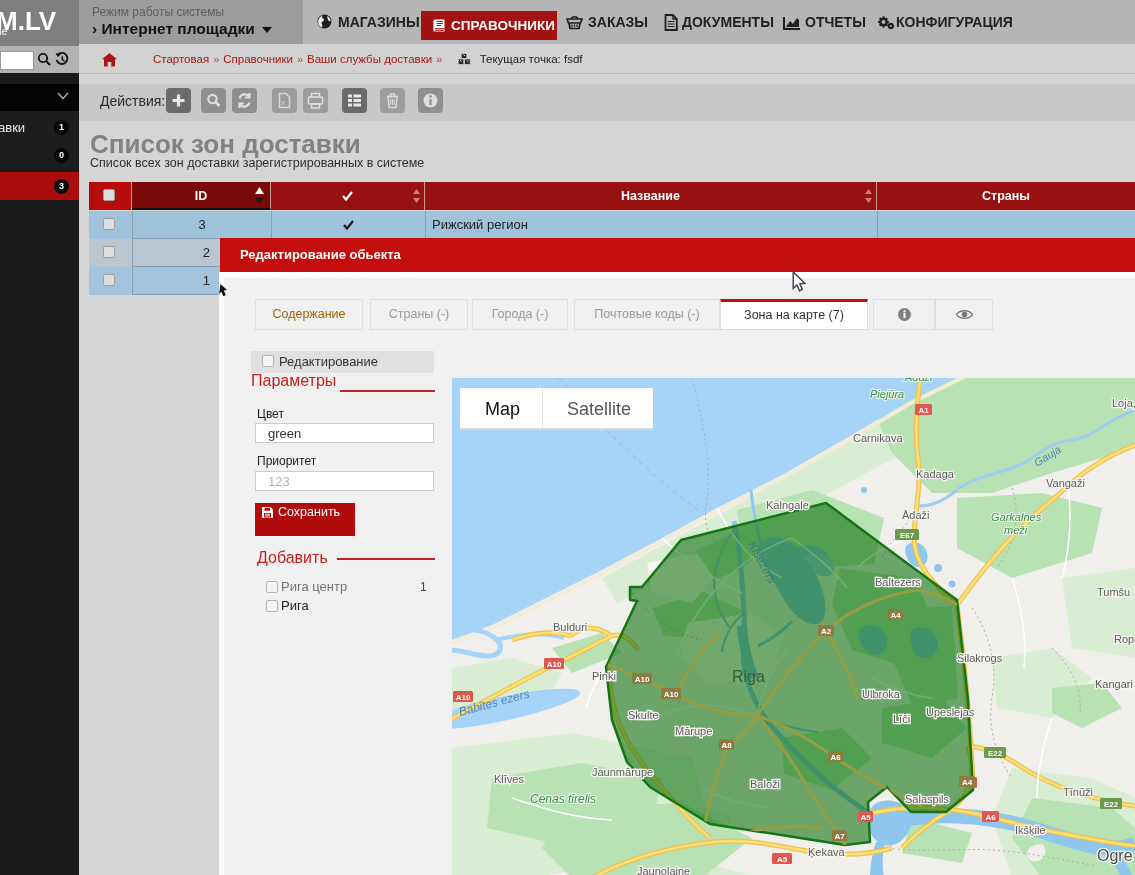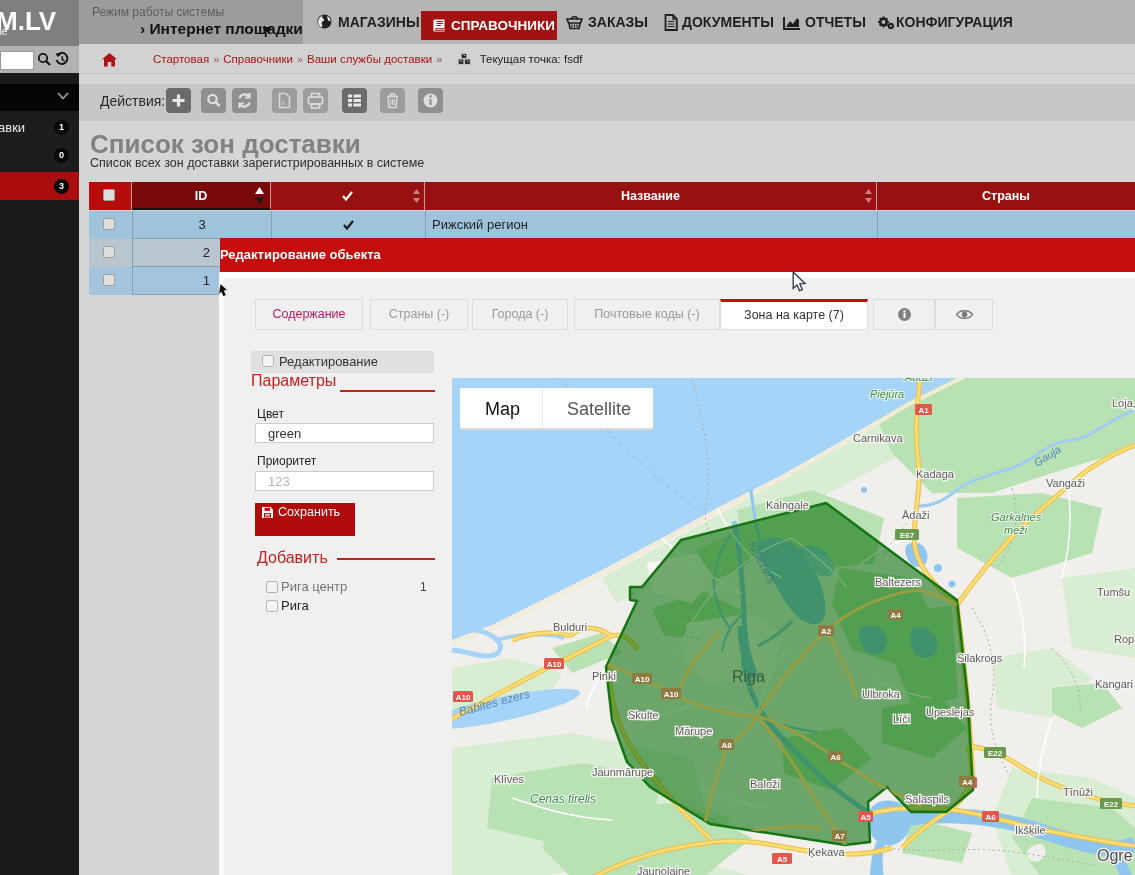--- a/index.html
+++ b/index.html
@@ -15,21 +15,21 @@
 #sb-logo .small { position:absolute; left:-6px; top:26px; font-size:10px; }
 #sb-search { left:0; top:46px; width:79px; height:27px; background:#b3b3b3; }
 #sb-input { left:0; top:51px; width:34px; height:19px; background:#fff; border:1px solid #999; }
 #sb-drop { left:0; top:84px; width:79px; height:27px; background:#050505; }
 .menu-row { left:0; width:79px; height:28px; }
 .badge { position:absolute; right:10px; top:50%; margin-top:-7px; width:15px; height:15px; background:#080808; border-radius:50%; color:#fff; font-size:9px; font-weight:bold; text-align:center; line-height:15px; }
 
 #header { left:79px; top:0; width:1056px; height:60px; background:#b5b5b5; }
 #hdr-left { left:0; top:0; width:224px; height:44px; background:#9c9c9c; color:#111; }
 #hdr-left .l1 { position:absolute; left:13px; top:5px; font-size:12px; color:#5e5e5e; }
-#hdr-left .l2 { position:absolute; left:13px; top:20px; font-size:15.5px; font-weight:bold; color:#111;margin-left:48px; }
+#hdr-left .l2 { position:absolute; left:13px; top:20px; font-size:15.5px; font-weight:bold; color:#111; }
 .hmenu { position:absolute; top:0; height:44px; line-height:44px; font-size:14px; font-weight:bold; color:#1f1f1f; }
 #spr-btn { position:absolute; left:342px; top:11px; width:136px; height:29px; background:#a21212; color:#fff; font-size:14px; font-weight:bold; line-height:29px; text-align:center; }
 
 #crumbs { left:79px; top:44px; width:1056px; height:30px; background:#d2d2d2; border-bottom:1px solid #bdbdbd; font-size:11.5px; line-height:31px; color:#3a3a3a;padding-left:32px; }
 #crumbs .red { color:#aa1616; }
 #crumbs .sep { color:#9a5050; margin:0 4px; font-size:11px; }
 
 #toolbar { left:79px; top:84px; width:1056px; height:37px; background:#c7c7c7; }
 #toolbar .lbl { position:absolute; left:21px; top:9px; font-size:14px; color:#2b2b2b; }
 .tbtn { position:absolute; top:4px; width:25px; height:25px; border-radius:4px; }
@@ -41,21 +41,21 @@
 #h2 { left:90px; top:156px; font-size:12.5px; color:#2e2e2e; }
 
 #tbl { left:89px; top:182px; width:1046px; height:112px; }
 .th { position:absolute; top:0; height:28px; color:#fff; font-size:12.5px; font-weight:bold; text-align:center; line-height:28px; border-right:1px solid #c99; }
 .tr { position:absolute; height:28px; }
 .td { position:absolute; height:28px; border-left:1px solid #8aa0b0; border-bottom:1px solid #8aa0b0; font-size:13px; color:#222; line-height:27px; }
 
 #modal-bar { left:220px; top:238px; width:915px; height:34px; background:#c40d0d; color:#fff; font-size:13px; font-weight:bold; line-height:34px; }
 #modal-body { left:219px; top:272px; width:916px; height:603px; background:#f0f0f0; border-left:5px solid #fbfbfb; border-top:6px solid #fff; }
 .tab { position:absolute; top:21px; height:31px; background:#f0f0f0; border:1px solid #ddd; font-size:12.5px; color:#9a9a9a; text-align:center; line-height:29px; }
-.tab.first { color:#be185d; }
+.tab.first { color:#a16207; }
 .tab.active { background:#fff; border-top:3px solid #c40d0d; color:#333; line-height:27px; }
 
 .redhead { position:absolute; font-size:16px; color:#c32222; }
 .redline { position:absolute; height:2px; background:#c32222; }
 .flabel { position:absolute; font-size:12px; color:#222; }
 .finput { position:absolute; width:179px; height:20px; background:#fff; border:1px solid #ccc; font-size:13px; color:#333; padding-left:12px; line-height:19px; }
 .cb { position:absolute; width:12px; height:12px; background:#dedede; border:1px solid #9e9e9e; border-radius:2px; }
 
 #mapwrap { position:absolute; left:228px; top:100px; width:683px; height:497px; overflow:hidden; }
 .mlbl { font-family:"Liberation Sans", sans-serif; font-size:11px; fill:#5c5c5c; paint-order:stroke; stroke:#f6f5f2; stroke-width:2.5px; }
@@ -253,21 +253,21 @@
       <span class="badge">1</span>
     </div>
     <div class="menu-row abs" style="top:141px; background:#1d1d1d;">
         <span class="badge">0</span>
       </div>
     <div class="menu-row abs" style="top:172px; height:28px; background:#a90d0d;">
         <span class="badge">3</span>
       </div>
   </div>
 
-  <div id="modal-bar" class="abs"><span style="margin-left:0;text-align:right;">Редактирование обьекта</span></div>
+  <div id="modal-bar" class="abs"><span style="margin-left:20px;text-align:right;">Редактирование обьекта</span></div>
   <div id="modal-body" class="abs">
 
     <div class="tab first" style="left:31px; width:108px;">Содержание</div>
     <div class="tab" style="left:146px; width:98px;">Страны (-)</div>
     <div class="tab" style="left:248px; width:96px;">Города (-)</div>
     <div class="tab" style="left:350px; width:146px;">Почтовые коды (-)</div>
     <div class="tab active" style="left:496px; width:148px;">Зона на карте (7)</div>
     <div class="tab" style="left:649px; width:62px;"><svg style="margin-top:8px;" width="13" height="13" viewBox="0 0 13 13">
           <circle cx="6.5" cy="6.5" r="6.5" fill="#808080"></circle>
           <rect x="5.5" y="5" width="2" height="5" fill="#fff"></rect>

